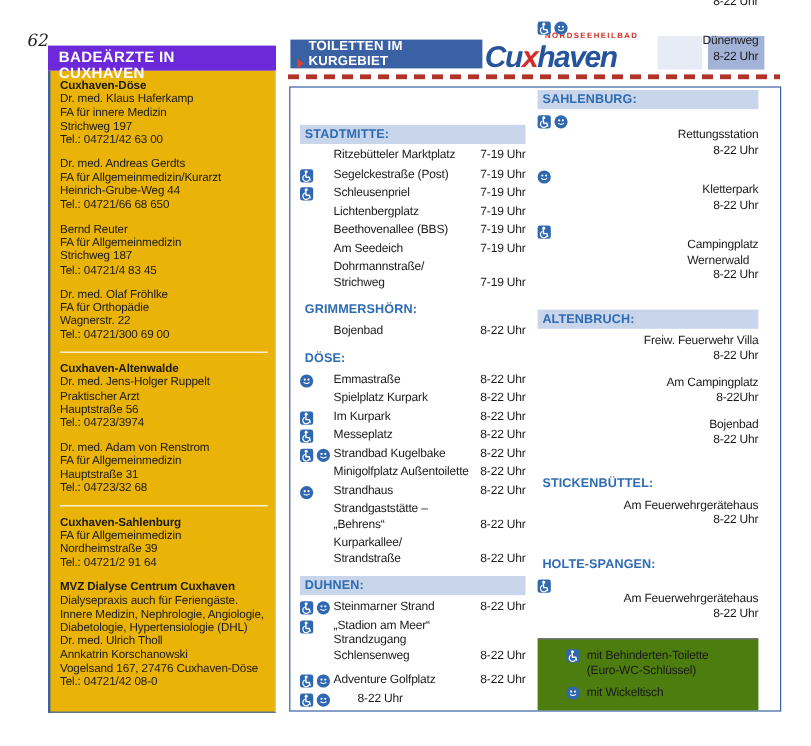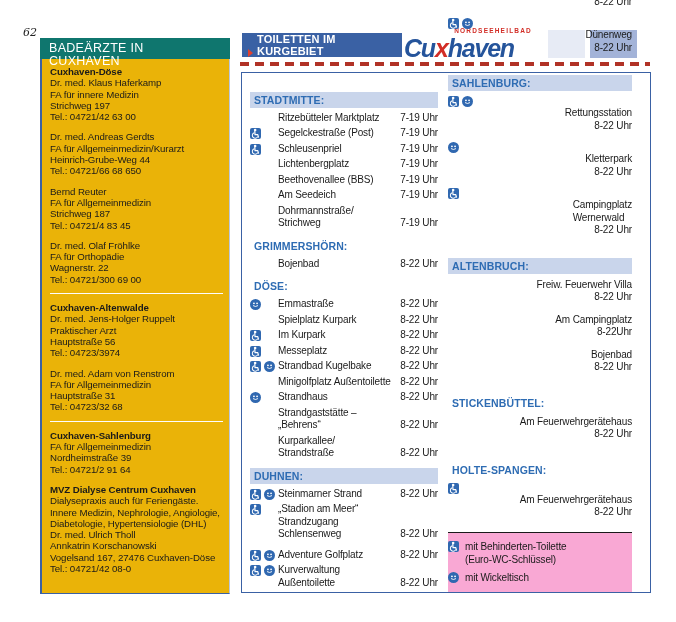--- a/index.html
+++ b/index.html
@@ -2,24 +2,24 @@
 <html><head>
 <meta charset="utf-8">
 <style>
   html,body{margin:0;padding:0;}
   body{
     width:676px;height:622px;position:relative;background:#fff;
     font-family:"Liberation Sans",sans-serif;color:#1a1a1a;overflow:hidden;
   }
   
   .page-num{position:absolute;left:23px;top:26px;font-family:"DejaVu Serif",serif;
-    font-style:italic;font-size:11px;color:#222;}
+    font-style:italic;font-size:14px;color:#222;}
   
   .sidebar{position:absolute;left:40px;top:38px;width:190px;}
-  .sb-title{background:#0f766e;color:#fff;font-weight:normal;font-size:12.5px;
+  .sb-title{background:#6d28d9;color:#fff;font-weight:bold;font-size:12.5px;
     letter-spacing:.3px;padding:4px 12px 4px 9px;height:13px;line-height:13px;}
   .sb-body{background:#eab308;border-left:2px solid #3a61a4;border-bottom:1px solid #3a61a4;
     border-right:1px solid #b9c6e0;box-sizing:border-box;height:535px;
     padding:7px 6px 6px 8px;font-size:9.7px;line-height:11.3px;overflow:hidden;letter-spacing:-.1px;}
   .sb-group{margin-top:9px;}
   .sb-group:first-child{margin-top:0;}
   .sb-group.sep{border-top:1px solid #fdfdfe;padding-top:8px;margin-top:8px;}
   .sb-head{font-weight:bold;}
   
   .panel-title{position:absolute;left:242px;top:33px;width:160px;height:24px;background:#3a61a4;
@@ -54,21 +54,21 @@
   .col-right .row{margin-bottom:9px;flex-direction:column;}
   .icons{width:28px;flex:none;display:flex;gap:3px;align-self:flex-start;padding-top:1px;}
   .name{flex:1;min-width:0;white-space:pre;}
   .time{flex:none;margin-left:20px;white-space:nowrap;}
   .ic{display:inline-block;width:11px;height:11px;flex:none;}
   .ic svg{width:100%;height:100%;display:block;}
   .ic-sq{background:#3068b0;border-radius:2px;}
   .ic-ci{background:#3068b0;border-radius:50%;}
   
   .rule{border-top:1.4px solid #1a1a1a;margin-top:13px;}
-  .legend{background:#f9a8d4;padding:7px 4px 8px 0;}
+  .legend{background:#4d7c0f;padding:7px 4px 8px 24px;}
   .legend-item{display:flex;margin-bottom:4px;font-size:10px;line-height:13.5px;letter-spacing:-.15px;}
   .legend-item:last-child{margin-bottom:0;}
   .legend-item .ic{margin-right:6px;margin-top:1px;}
   .legend-text{white-space:pre;}
 </style>
 </head>
 <body>
 
 <div class="page-num">62</div>
 
@@ -366,22 +366,20 @@
             </svg>
           </span>
           <span class="ic ic-ci">
             <svg viewBox="0 0 12 12">
               <circle cx="4.3" cy="4.7" r="1" fill="#fff"></circle>
               <circle cx="7.7" cy="4.7" r="1" fill="#fff"></circle>
               <path d="M3.6 7.4q2.4 1.8 4.8 0" stroke="#fff" stroke-width="1" fill="none" stroke-linecap="round"></path>
             </svg>
           </span>
         </span>
-        <span class="name">Kurverwaltung
-Außentoilette</span>
         <span class="time">8-22 Uhr</span>
       </div>
     </div>
   <div class="col col-right">
       <div class="row">
         <span class="icons"></span>
         <span class="name">Hochhaus „Panorama“ –
 Deichseite</span>
         <span class="time">8-22 Uhr</span>
       </div>

